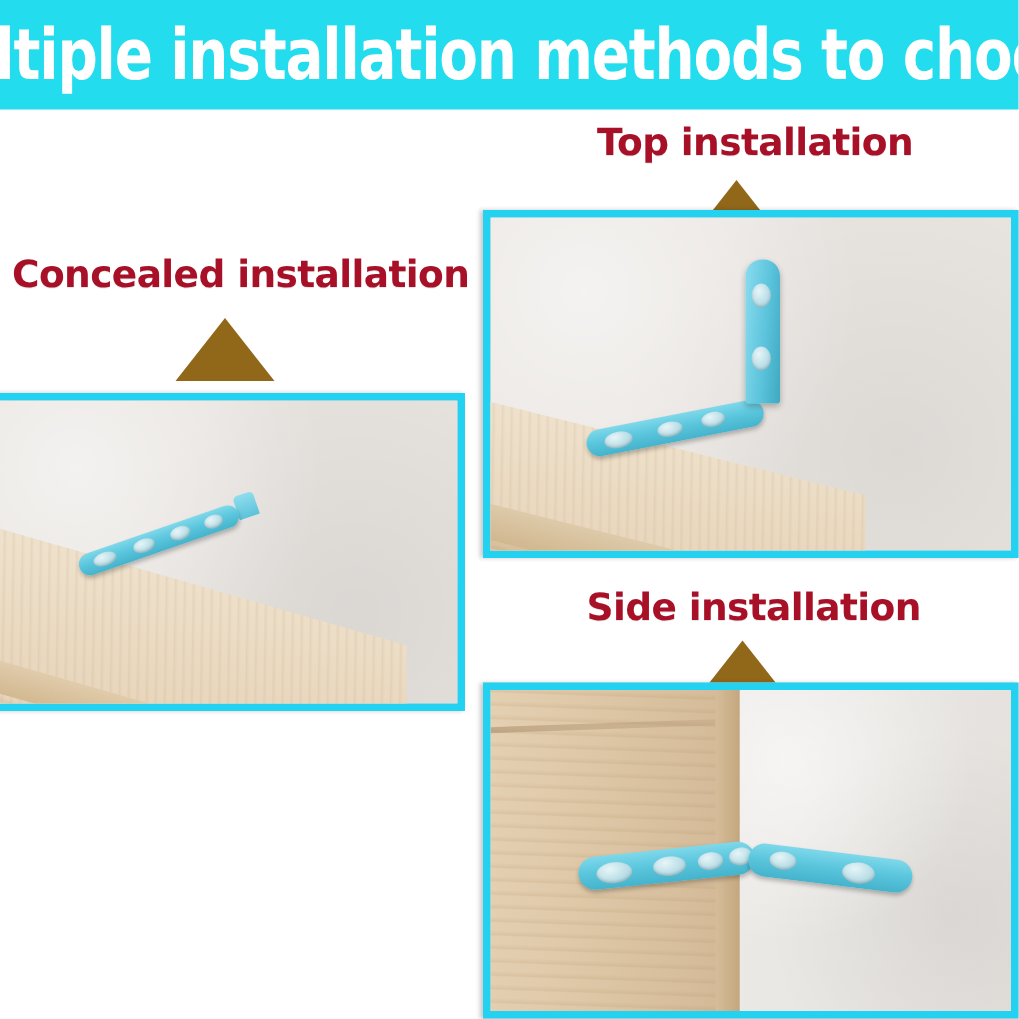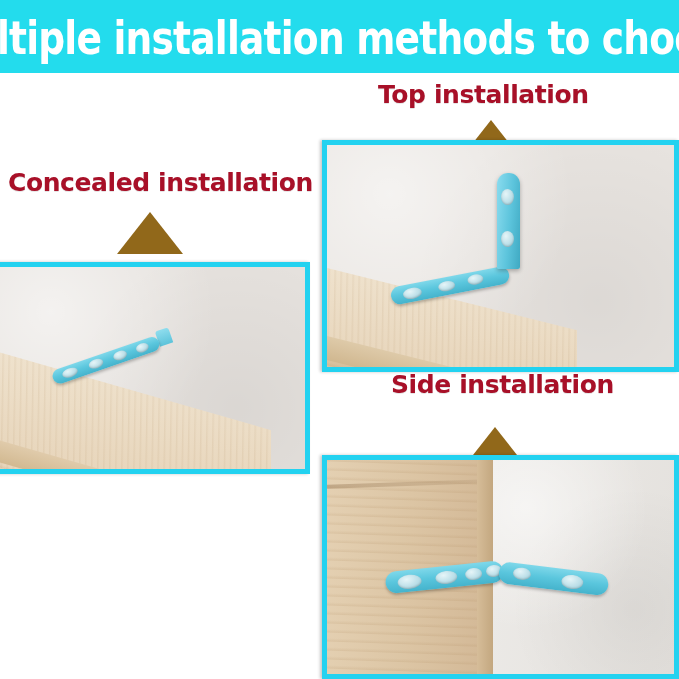--- a/index.html
+++ b/index.html
@@ -43,22 +43,22 @@
     position: absolute;
     color: #a81028;
     font-family: "DejaVu Sans", sans-serif;
     font-weight: bold;
     font-size: 25px;
     letter-spacing: -0.4px;
     white-space: nowrap;
     text-shadow: 0 1px 0 rgba(0,0,0,0.10);
   }
   #label-concealed { left: 8px;  top: 168px; }
-  #label-top       { left: 378px; top: 80px; }
-  #label-side      { left: 391px; top: 370px; }
+  #label-top       { left: 398px; top: 80px; }
+  #label-side      { left: 391px; top: 390px; }
 
   
   .tri-pointer {
     position: absolute;
     width: 0; height: 0;
     border-left: 33px solid transparent;
     border-right: 33px solid transparent;
     border-bottom: 42px solid #91681a;
   }
   #tri-concealed { left: 117px; top: 212px; }

